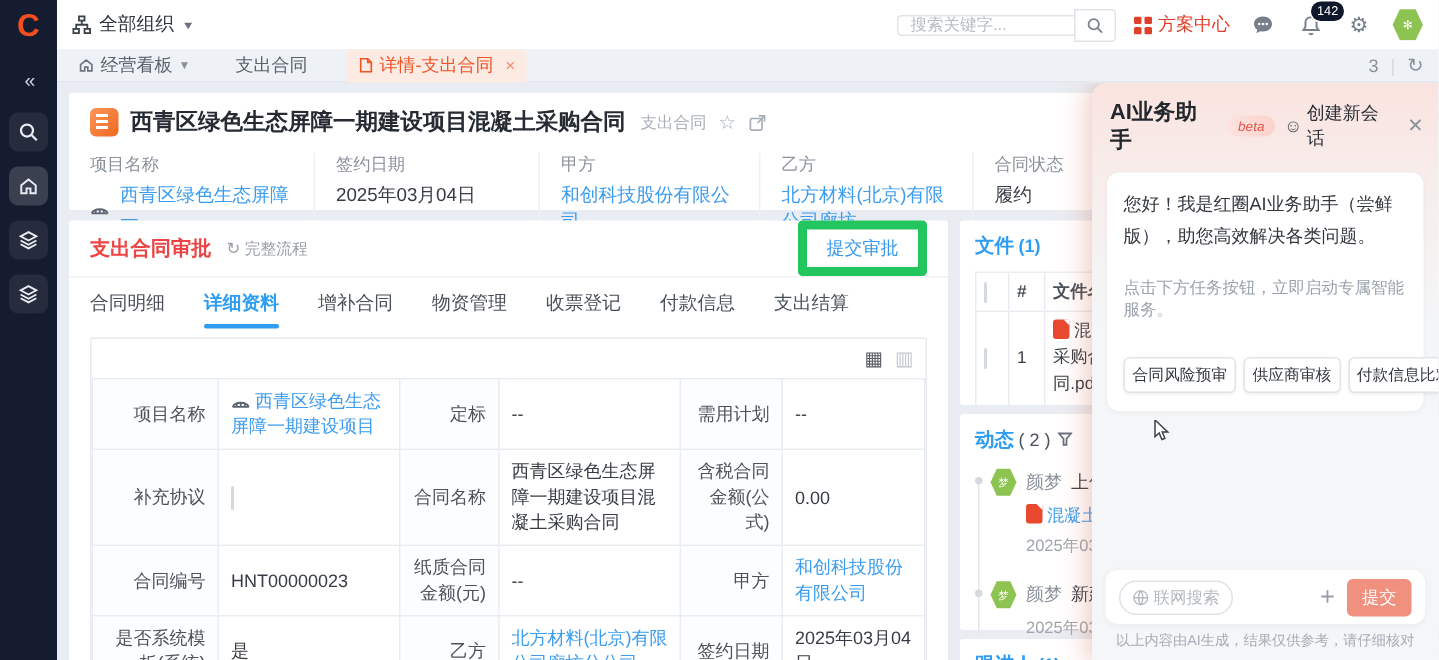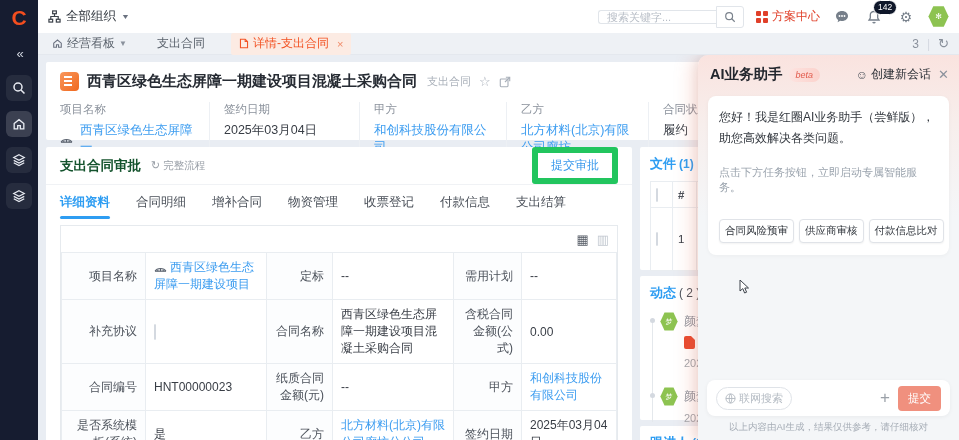--- a/index.html
+++ b/index.html
@@ -51,21 +51,21 @@
   .fields-row { display:flex; margin-top:11px; }
   .f-item { padding-right:14px; margin-right:14px; border-right:1px solid #edf0f4; }
   .f-item:last-child { border-right:none; }
   .f-label { font-size:11.5px; color:#8b929c; margin-bottom:5px; }
   .f-value { font-size:12.5px; color:#383d45; display:flex; align-items:center; gap:4px; }
   .f-value.link { color:#3b9cf0; cursor:pointer; }
 
   
   .main-card { position:absolute; left:8px; top:92px; width:586px; height:400px; background:#fff; border-radius:2px; }
   .sec-head { display:flex; align-items:center; height:38px; padding:0 14px; border-bottom:1px solid #f0f2f5; }
-  .sec-title { font-size:13.5px; font-weight:bold; color:#14532d; }
+  .sec-title { font-size:13.5px; font-weight:bold; color:#ef4444; }
   .flow { display:flex; align-items:center; gap:3px; color:#9aa0a8; font-size:10.5px; margin-left:10px; cursor:pointer; }
   .submit-btn { margin-left:auto; border:6px solid #22c55e; color:#3898ec; background:#fff; font-size:12px; padding:4px 13px; border-radius:3px; cursor:pointer; }
   .dtabs { display:flex; gap:26px; padding:0 14px; height:34px; align-items:center; }
   .dtab { font-size:12.5px; color:#4a5059; cursor:pointer; position:relative; height:34px; display:flex; align-items:center; }
   .dtab.active { color:#2e9df2; font-weight:bold; }
   .dtab.active:after { content:""; position:absolute; left:0; right:0; bottom:0; height:3px; background:#2e9df2; border-radius:2px; }
   .tbl-wrap { margin:6px 14px 0 14px; border:1px solid #e6eaee; }
   .tbl-toolbar { height:26px; display:flex; align-items:center; justify-content:flex-end; gap:8px; padding:0 8px; color:#565c66; font-size:13px; }
   .tbl-toolbar .dim { color:#c2c8d0; }
   table.det { border-collapse:collapse; width:100%; table-layout:fixed; }
@@ -90,21 +90,21 @@
   .tl-item { position:relative; margin-bottom:16px; }
   .tl-item:before { content:""; position:absolute; left:-10px; top:6px; width:5px; height:5px; border-radius:50%; background:#d4d9e0; }
   .tl-head { display:flex; align-items:center; gap:6px; }
   .tl-hex { width:18px; height:19px; background:#8dc351; clip-path:polygon(25% 3%,75% 3%,98% 50%,75% 97%,25% 97%,2% 50%); color:#fff; font-size:7px; display:flex; align-items:center; justify-content:center; flex:0 0 auto; }
   .tl-user { color:#8a919c; font-size:12px; white-space:nowrap; }
   .tl-action { color:#3c424a; font-size:12px; white-space:nowrap; }
   .tl-file { margin:5px 0 0 24px; color:#3b9cf0; font-size:11.5px; white-space:nowrap; }
   .tl-time { margin:5px 0 0 24px; color:#a0a6ad; font-size:11px; white-space:nowrap; }
 
   
-  .ai-panel { position:absolute; right:0; top:0; width:261px; height:385px; background:linear-gradient(180deg,#fae3df 0%,#f7eeec 18%,#f4f6f8 42%,#f4f6f8 100%); border-radius:10px 0 0 0; z-index:15; box-shadow:-6px 2px 18px rgba(230,120,95,.25), -2px 0 10px rgba(0,0,0,.06); }
+  .ai-panel { position:absolute; right:0; top:0; width:231px; height:385px; background:linear-gradient(180deg,#fae3df 0%,#f7eeec 18%,#f4f6f8 42%,#f4f6f8 100%); border-radius:10px 0 0 0; z-index:15; box-shadow:-6px 2px 18px rgba(230,120,95,.25), -2px 0 10px rgba(0,0,0,.06); }
   .ai-head { display:flex; align-items:center; padding:10px 10px 0 12px; gap:6px; }
   .ai-title { font-size:14.5px; font-weight:bold; color:#23272e; }
   .beta-pill { background:linear-gradient(90deg,#fde3e0,#fbd2cc); color:#e25a4c; font-size:9px; padding:2px 7px; border-radius:8px; font-style:italic; }
   .ai-head-right { margin-left:auto; display:flex; align-items:center; gap:7px; }
   .new-session { display:flex; align-items:center; gap:3px; font-size:12px; color:#2b2f36; cursor:pointer; }
   .ai-close { color:#8a919c; font-size:13px; cursor:pointer; }
   .ai-card { background:#fff; border-radius:8px; margin:12px 10px 0 10px; padding:11px 11px 12px 11px; box-shadow:0 1px 4px rgba(0,0,0,.04); }
   .ai-greet { font-size:12px; color:#33383f; line-height:1.75; }
   .ai-hint { font-size:11px; color:#9aa3ad; margin-top:16px; }
   .ai-tasks { display:flex; gap:5px; margin-top:24px; }
@@ -302,22 +302,22 @@
   <div class="main-card">
     <div class="sec-head">
       <span class="sec-title">支出合同审批</span>
       <span class="flow">
         <span style="font-size:11px;">↻</span>
         <span>完整流程</span>
       </span>
       <button class="submit-btn">提交审批</button>
     </div>
     <div class="dtabs">
+      <div class="dtab">合同明细</div>
       <div class="dtab active">详细资料</div>
-      <div class="dtab">合同明细</div>
       <div class="dtab">增补合同</div>
       <div class="dtab">物资管理</div>
       <div class="dtab">收票登记</div>
       <div class="dtab">付款信息</div>
       <div class="dtab">支出结算</div>
     </div>
     <div class="tbl-wrap">
       <div class="tbl-toolbar">
         <span>▦</span>
         <span class="dim">▥</span>

